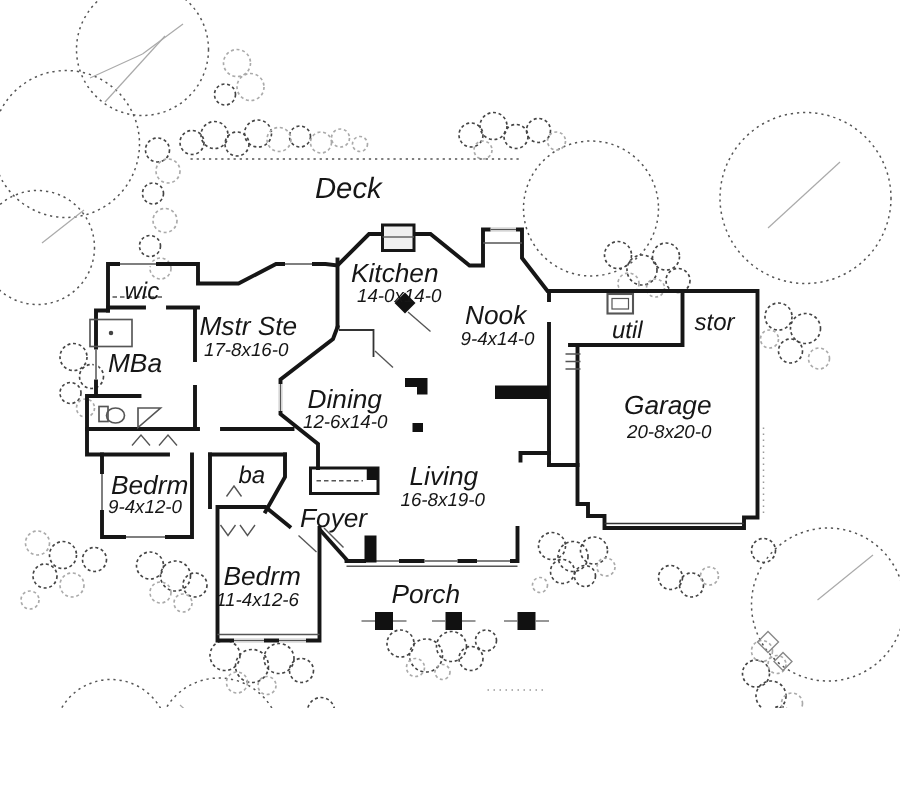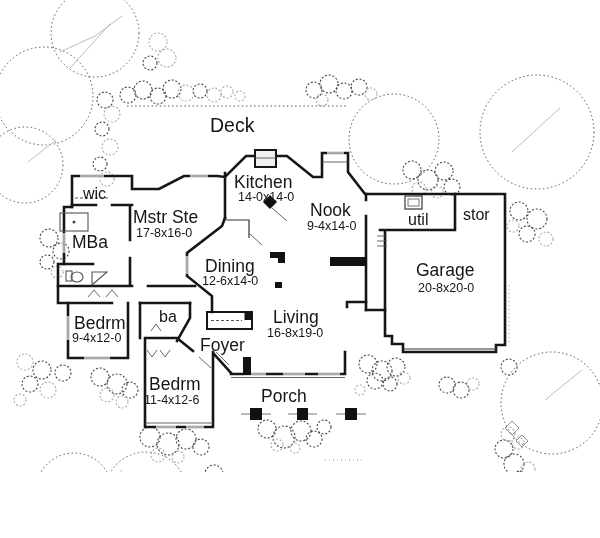--- a/index.html
+++ b/index.html
@@ -1,17 +1,17 @@
 <!DOCTYPE html>
 <html><head>
 <meta charset="utf-8">
 <style>
   html,body{margin:0;padding:0;background:#fff;}
   #stage{position:relative;width:600px;height:472px;background:#fff;overflow:hidden;
-         font-family:"Liberation Sans", sans-serif;}
+         font-family:"Liberation Sans", sans-serif;font-style:italic;}
   svg{display:block;}
   text{fill:#161616;font-family:"Liberation Sans", sans-serif;}
   .room-lbl{font-size:17.5px;}
   .room-dim{font-size:12.5px;}
   .small-lbl{font-size:16px;}
   .deck-lbl{font-size:19.5px;}
 </style>
 </head>
 <body>
 

